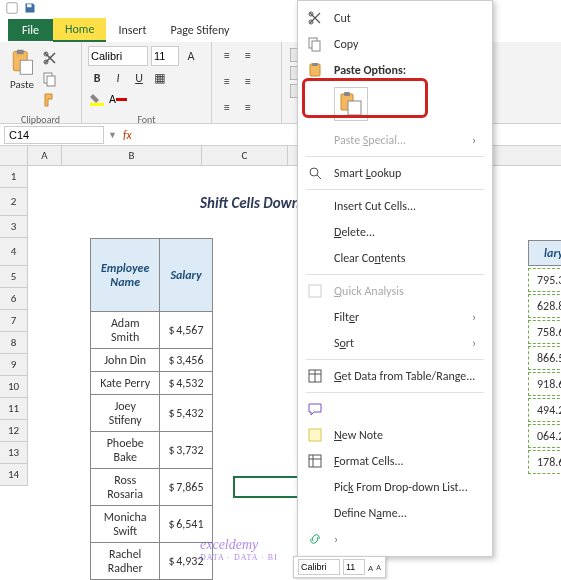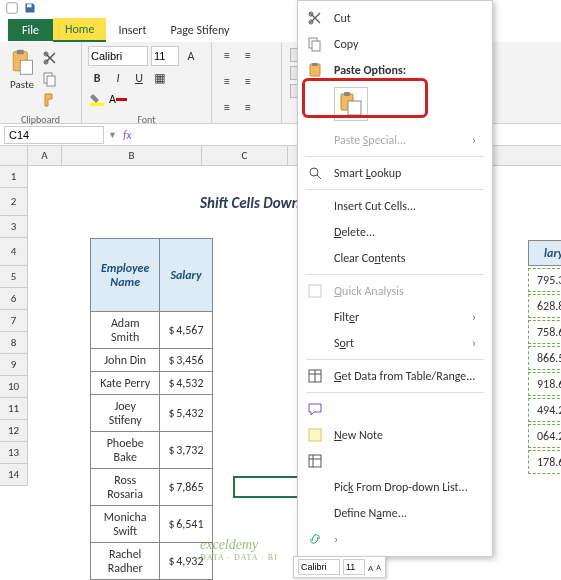--- a/index.html
+++ b/index.html
@@ -29,21 +29,21 @@
   .font-name { width: 60px; }
   .font-size { width: 28px; }
   .font-btn { width: 18px; height: 18px; display: inline-flex; align-items: center; justify-content: center; font-size: 12px; }
   .align-group { width: 70px; }
   .styles-group { width: 90px; padding-left: 8px; }
   .style-item { font-size: 11px; padding: 2px 0; display: flex; align-items: center; gap: 4px; }
   
   
   .formula-bar { display: flex; height: 22px; border-bottom: 1px solid #d0d0d0; align-items: center; background: #fff; }
   .name-box { width: 100px; border: 1px solid #ccc; padding: 2px 4px; font-size: 11px; margin: 16px 4px; }
-  .fx-icon { font-style: italic; padding: 0 6px; color: #8b5cf6; }
+  .fx-icon { font-style: italic; padding: 0 6px; color: #c2410c; }
   
   
   .sheet { position: relative; background: #fff; }
   .col-headers { display: flex; height: 20px; background: #f0f0f0; border-bottom: 1px solid #ccc; }
   .select-all { width: 28px; background: #f0f0f0; border-right: 1px solid #ccc; }
   .col-h { border-right: 1px solid #ccc; text-align: center; font-size: 11px; line-height: 20px; color: #333; }
   .grid { display: flex; }
   .row-headers { width: 28px; background: #f0f0f0; }
   .row-h { height: 22px; border-bottom: 1px solid #ccc; border-right: 1px solid #ccc; text-align: center; font-size: 11px; line-height: 22px; }
   .row-h.tall { height: 28px; line-height: 28px; }
@@ -68,21 +68,21 @@
   .ctx-item { display: flex; align-items: center; padding: 4px 10px 4px 8px; gap: 10px; cursor: pointer; }
   .ctx-item.disabled { color: #aaa; }
   .ctx-icon { width: 18px; height: 18px; display: flex; align-items: center; justify-content: center; flex-shrink: 0; }
   .ctx-label { flex: 1; }
   .ctx-sep { height: 1px; background: #e0e0e0; margin: 3px 8px; }
   .ctx-submenu { color: #666; padding-right: 6px; }
   .paste-option-row { padding: 4px 36px 6px; }
   .paste-opt-btn { border: 1px solid #ccc; padding: 3px; display: inline-flex; background: #fff; }
   .red-callout { position: absolute; border: 3px solid #d02020; border-radius: 6px; top: 78px; left: 302px; width: 126px; height: 40px; pointer-events: none; }
   
-  .watermark { position: absolute; bottom: 18px; left: 200px; font-size: 14px; font-style: italic; color: #4d7c0f; opacity: 0.55; font-family: cursive; }
+  .watermark { position: absolute; bottom: 18px; left: 200px; font-size: 14px; font-style: italic; color: #6d28d9; opacity: 0.55; font-family: cursive; }
   .watermark small { display: block; font-size: 8px; letter-spacing: 1px; font-style: normal; }
   
   .mini-toolbar { position: absolute; bottom: 2px; left: 293px; background: #fff; border: 1px solid #ccc; box-shadow: 1px 1px 3px rgba(0,0,0,0.2); padding: 2px 4px; font-size: 10px; display: flex; gap: 3px; align-items: center; }
   
   u.acc { text-decoration: underline; }
 </style>
 </head>
 <body>
 
 <div class="titlebar">
@@ -425,20 +425,21 @@
       </span>
     <span class="ctx-label"><u class="acc">N</u>ew Note</span>
   </div>
   <div class="ctx-item">
     <span class="ctx-icon">
         <svg width="16" height="16">
           <rect x="2" y="2" width="12" height="12" fill="none" stroke="#555"></rect>
           <path d="M2 6h12M6 2v12" stroke="#555"></path>
         </svg>
       </span>
+    <span class="ctx-label"><u class="acc">F</u>ormat Cells...</span>
   </div>
   <div class="ctx-item">
       <span class="ctx-icon"></span>
       <span class="ctx-label">Pic<u class="acc">k</u> From Drop-down List...</span>
     </div>
   <div class="ctx-item">
       <span class="ctx-icon"></span>
       <span class="ctx-label">Define N<u class="acc">a</u>me...</span>
     </div>
   <div class="ctx-item">

